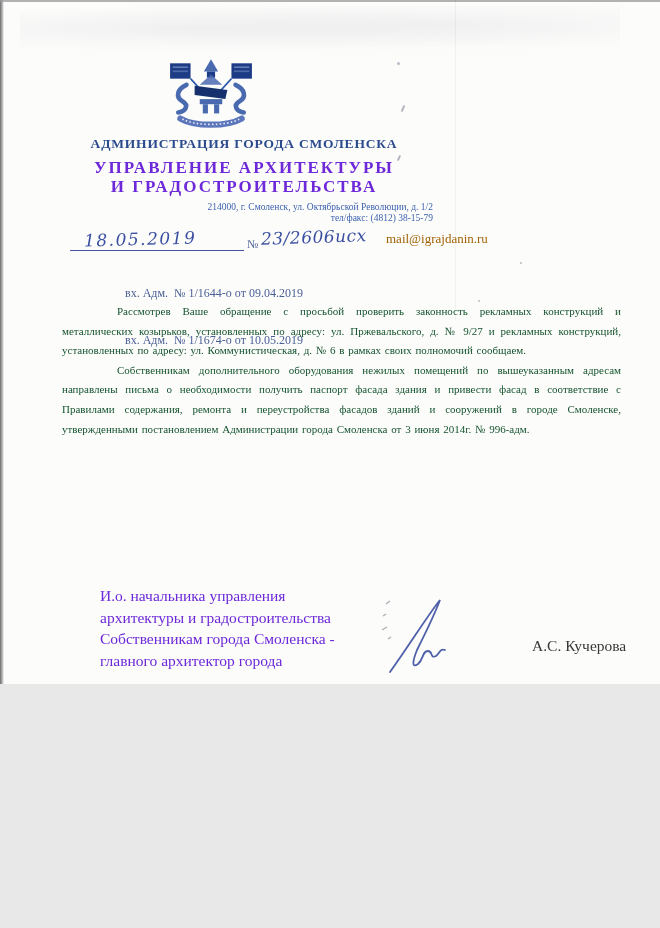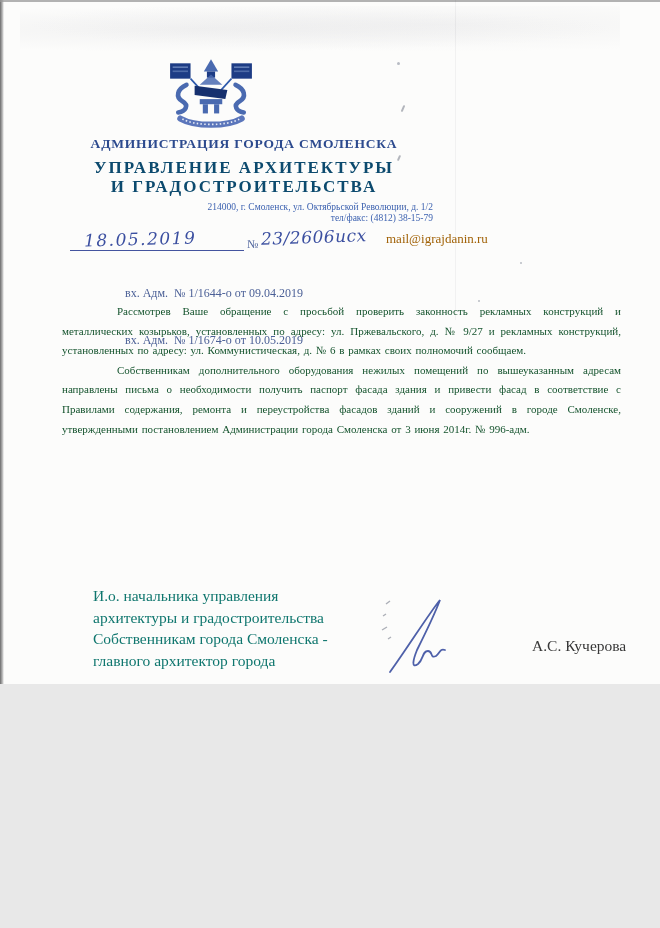--- a/index.html
+++ b/index.html
@@ -17,40 +17,40 @@
                radial-gradient(ellipse at 70% 40%,rgba(170,170,178,.10),transparent 70%);}
   .fold-line{position:absolute;left:455px;top:0;width:1px;height:320px;background:rgba(60,60,80,.06);}
   .speck{position:absolute;border-radius:50%;background:#9aa0ab;opacity:.7;}
   .speck.dark{background:#3a3a3a;border-radius:2px;opacity:.9;}
   .pencil{position:absolute;background:#8a8f9a;opacity:.65;border-radius:2px;transform:rotate(24deg);}
 
   
   .emblem{position:absolute;left:166px;top:58px;width:90px;height:72px;}
   .lh-text{position:absolute;left:55px;top:136px;width:378px;text-align:center;}
   .org-name{font-weight:bold;font-size:13.5px;letter-spacing:.8px;color:#2c4a8e;}
-  .dept{font-weight:bold;font-size:17px;letter-spacing:2px;color:#0c4a6e;line-height:19px;margin-top:6px;}
+  .dept{font-weight:bold;font-size:17px;letter-spacing:2px;color:#6d28d9;line-height:19px;margin-top:6px;}
   .contact{margin-top:6px;font-size:9.5px;line-height:10.5px;color:#3d62b0;text-align:right;}
 
   
   .hand{font-family:"DejaVu Serif",serif;font-style:italic;color:#3b4fa0;}
   .out-date{position:absolute;left:84px;top:229px;font-size:17px;letter-spacing:1.5px;transform:rotate(-1.5deg);}
   .date-underline{position:absolute;left:70px;top:236px;width:174px;height:14px;
     border-bottom:1.5px solid #44549f;}
   .num-sign{position:absolute;left:247px;top:237px;font-size:12px;color:#53689f;}
   .out-number{position:absolute;left:261px;top:227px;font-size:17px;letter-spacing:.5px;transform:rotate(-2deg);}
   .recipient-email{position:absolute;left:386px;top:231px;font-size:13px;color:#a16207;}
   .incoming{position:absolute;left:125px;top:255px;font-size:12px;line-height:15.5px;color:#4a5f96;white-space:pre;}
 
   
   .body-text{position:absolute;left:62px;top:302px;width:559px;
     font-size:11px;line-height:19.6px;text-align:justify;word-spacing:1px;color:#14532d;}
   .body-text p{margin:0;text-indent:55px;}
 
   
-  .sig-titles{position:absolute;left:93px;top:585px;font-size:15.5px;line-height:21.5px;color:#0f766e;}
+  .sig-titles{position:absolute;left:100px;top:585px;font-size:15.5px;line-height:21.5px;color:#6d28d9;}
   .sig-svg{position:absolute;left:378px;top:592px;width:92px;height:88px;}
   .signer-name{position:absolute;left:532px;top:637px;font-size:15.5px;color:#383838;}
 
   
   .executor{position:absolute;left:96px;top:854px;font-size:13px;line-height:15.5px;color:#383838;}
 </style>
 </head>
 <body>
 
 <div class="page">

